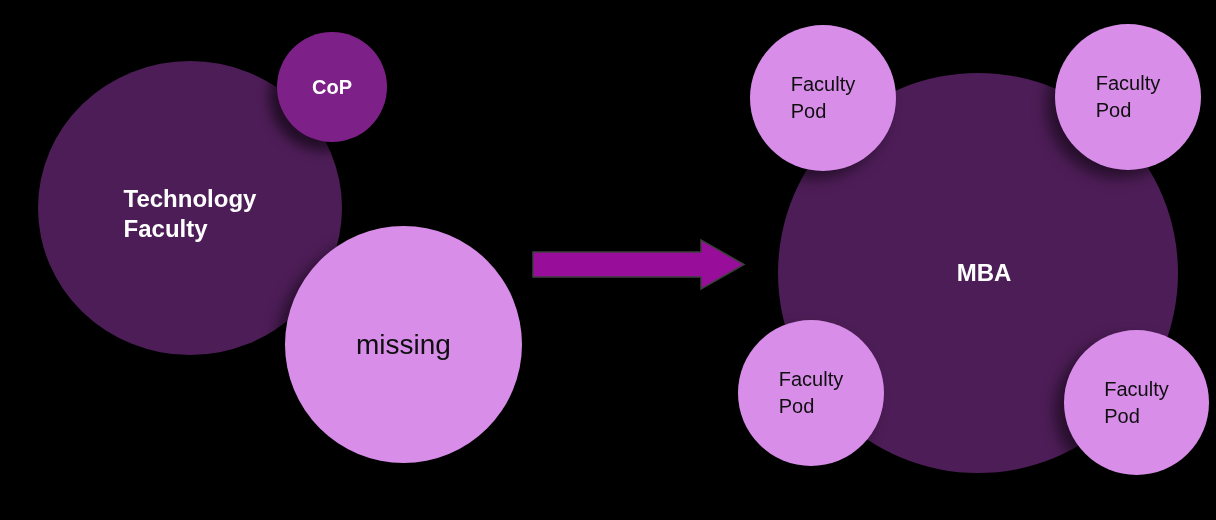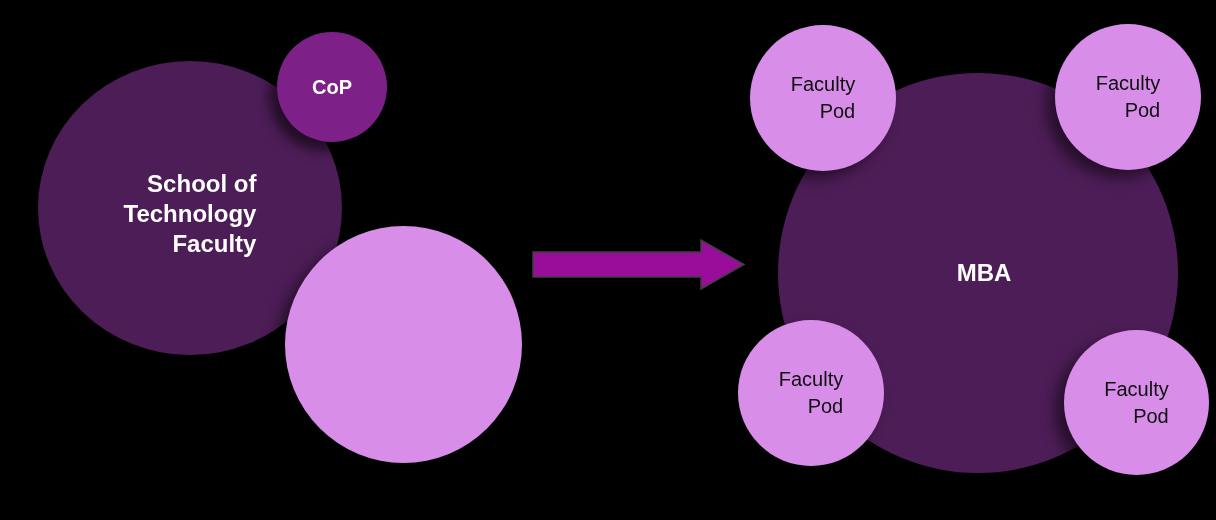--- a/index.html
+++ b/index.html
@@ -14,21 +14,21 @@
     overflow: hidden;
     background: var(--background, #000);
     font-family: "Liberation Sans", "DejaVu Sans", sans-serif;
   }
   .circle {
     position: absolute;
     border-radius: 50%;
     display: flex;
     align-items: center;
     justify-content: center;
-    text-align: right;
+    text-align: left;
     box-sizing: border-box;
   }
   .dark-circle   { background: var(--dark-circle, #4D1D57); }
   .cop-circle    { background: var(--cop-circle, #7D2087);
                    box-shadow: -8px 9px 12px rgba(0,0,0,0.55); }
   .light-circle  { background: var(--light-circle, #D88DE9); }
   .shadowed      { box-shadow: -9px 8px 14px rgba(0,0,0,0.5); }
 
   .school-circle { left: 38px;  top: 61px;  width: 304px; height: 294px; z-index: 1; }
   .cop-pos       { left: 277px; top: 32px;  width: 110px; height: 110px; z-index: 2; }
@@ -84,32 +84,32 @@
     stroke-width: 1.5;
   }
 </style>
 </head>
 <body>
 
 <div class="canvas">
 
   <div class="circle dark-circle school-circle">
     <div class="school-label">
-      <div>School of</div>
       <div>Technology</div>
       <div>Faculty</div>
     </div>
   </div>
 
   <div class="circle cop-circle cop-pos">
     <div class="cop-label">CoP</div>
   </div>
 
   <div class="circle light-circle shadowed missing-pos">
     <div class="missing-label">
+      <div>missing</div>
     </div>
   </div>
 
   <svg class="arrow-svg" viewBox="0 0 218 58">
     <polygon class="arrow-shape" points="3,17 171,17 171,5 214,29.5 171,54 171,42 3,42"></polygon>
   </svg>
 
   <div class="circle dark-circle mba-pos">
     <div class="mba-label">MBA</div>
   </div>

